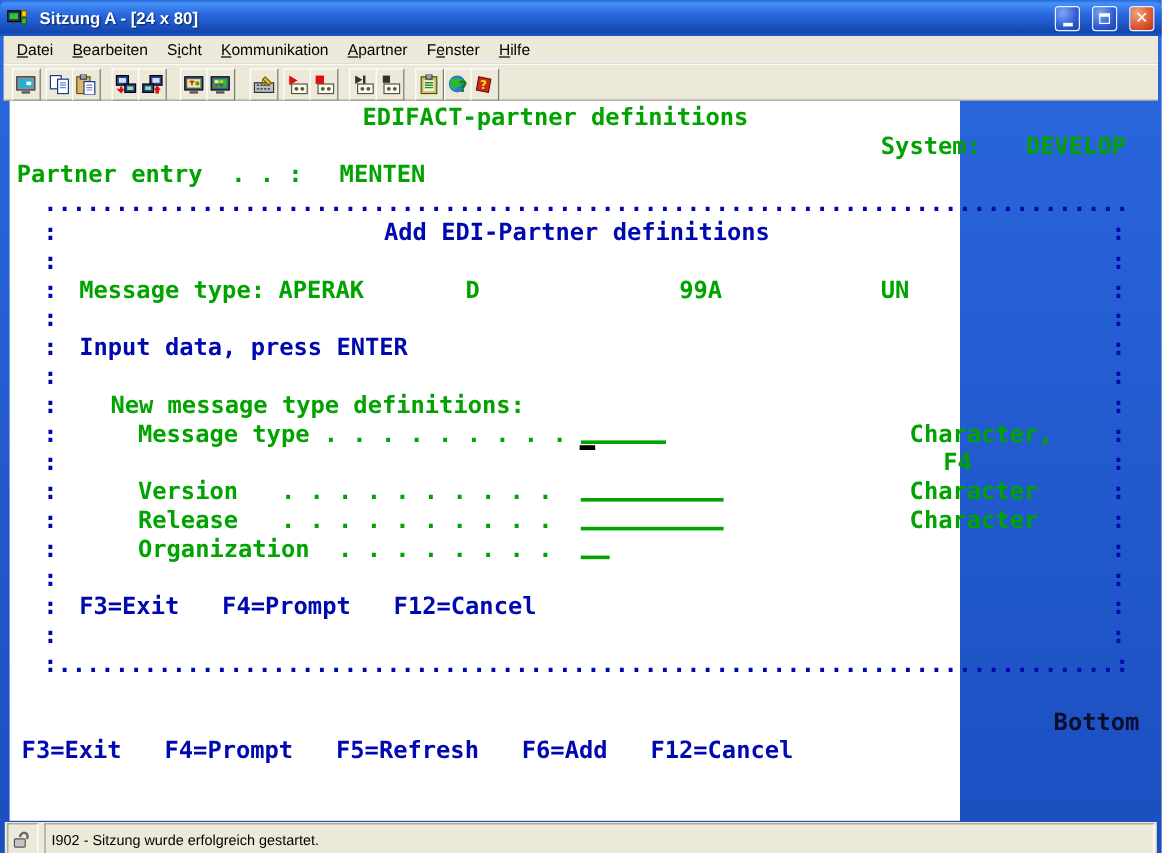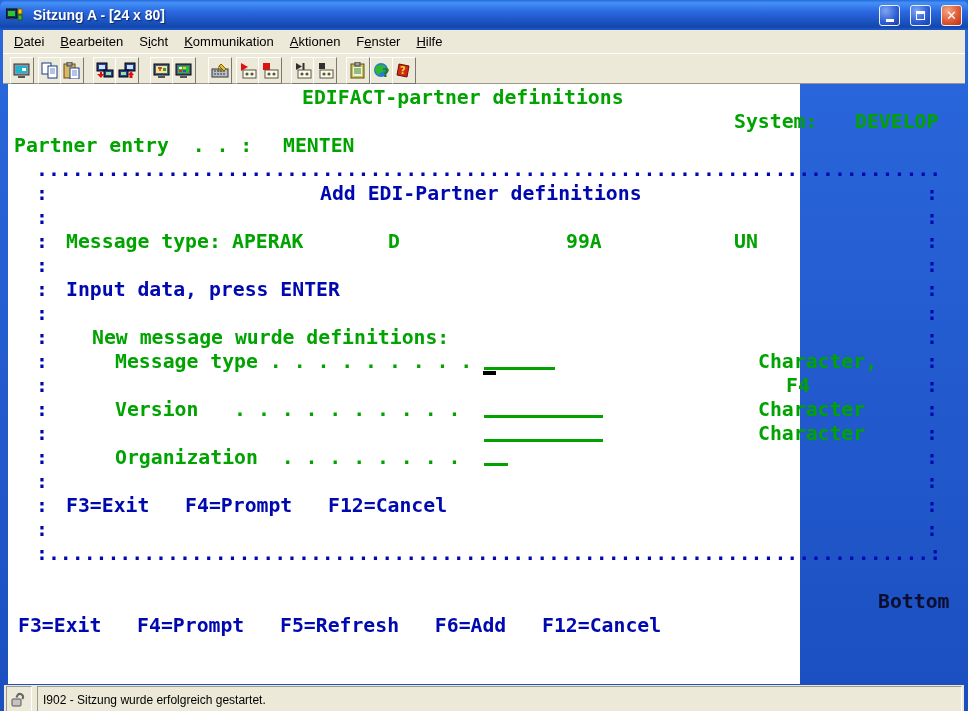--- a/index.html
+++ b/index.html
@@ -61,21 +61,21 @@
     <div class="win-btn btn-close">
         <span class="glyph-x">✕</span>
       </div>
   </div>
 
   <div class="menubar">
     <span class="menu-item"><span></span><span class="key">D</span><span>atei</span></span>
     <span class="menu-item"><span></span><span class="key">B</span><span>earbeiten</span></span>
     <span class="menu-item"><span>S</span><span class="key">i</span><span>cht</span></span>
     <span class="menu-item"><span></span><span class="key">K</span><span>ommunikation</span></span>
-    <span class="menu-item"><span></span><span class="key">A</span><span>ktionen</span></span>
+    <span class="menu-item"><span></span><span class="key">A</span><span>partner</span></span>
     <span class="menu-item"><span>F</span><span class="key">e</span><span>nster</span></span>
     <span class="menu-item"><span></span><span class="key">H</span><span>ilfe</span></span>
   </div>
 
   <div class="toolbar">
     <div class="tbtn" style="left:7px">
       <svg width="18" height="16" viewBox="0 0 18 16">
         <rect x="1" y="1" width="15" height="11" fill="#8a94a2" stroke="#333"></rect>
         <rect x="3" y="3" width="11" height="7" fill="#1db4cf"></rect>
         <rect x="9" y="5" width="4" height="3" fill="#fff"></rect>
@@ -239,27 +239,28 @@
 :</span>
     <span class="ts b" style="left:28px;top:458px">:..........................................................................:</span>
 
     <span class="ts b" style="left:312px;top:98px">Add EDI-Partner definitions</span>
     <span class="ts g" style="left:58px;top:146px">Message type:</span>
     <span class="ts g" style="left:224px;top:146px">APERAK</span>
     <span class="ts g" style="left:380px;top:146px">D</span>
     <span class="ts g" style="left:558px;top:146px">99A</span>
     <span class="ts g" style="left:726px;top:146px">UN</span>
     <span class="ts b" style="left:58px;top:194px">Input data, press ENTER</span>
-    <span class="ts g" style="left:84px;top:242px">New message wurde definitions:</span>
+    <span class="ts g" style="left:84px;top:242px">New message type definitions:</span>
 
     <span class="ts g" style="left:107px;top:266px">Message type . . . . . . . . .</span>
     <span class="ts g" style="left:750px;top:266px">Character,</span>
     <span class="ts g" style="left:778px;top:290px">F4</span>
     <span class="ts g" style="left:107px;top:314px">Version   . . . . . . . . . .</span>
     <span class="ts g" style="left:750px;top:314px">Character</span>
+    <span class="ts g" style="left:107px;top:338px">Release   . . . . . . . . . .</span>
     <span class="ts g" style="left:750px;top:338px">Character</span>
     <span class="ts g" style="left:107px;top:362px">Organization  . . . . . . . .</span>
 
     <div class="field-line" style="left:476px;top:283px;width:71px"></div>
     <div class="cursor" style="left:475px;top:287px;width:13px"></div>
     <div class="field-line" style="left:476px;top:331px;width:119px"></div>
     <div class="field-line" style="left:476px;top:355px;width:119px"></div>
     <div class="field-line" style="left:476px;top:379px;width:24px"></div>
 
     <span class="ts b" style="left:58px;top:410px">F3=Exit   F4=Prompt   F12=Cancel</span>

